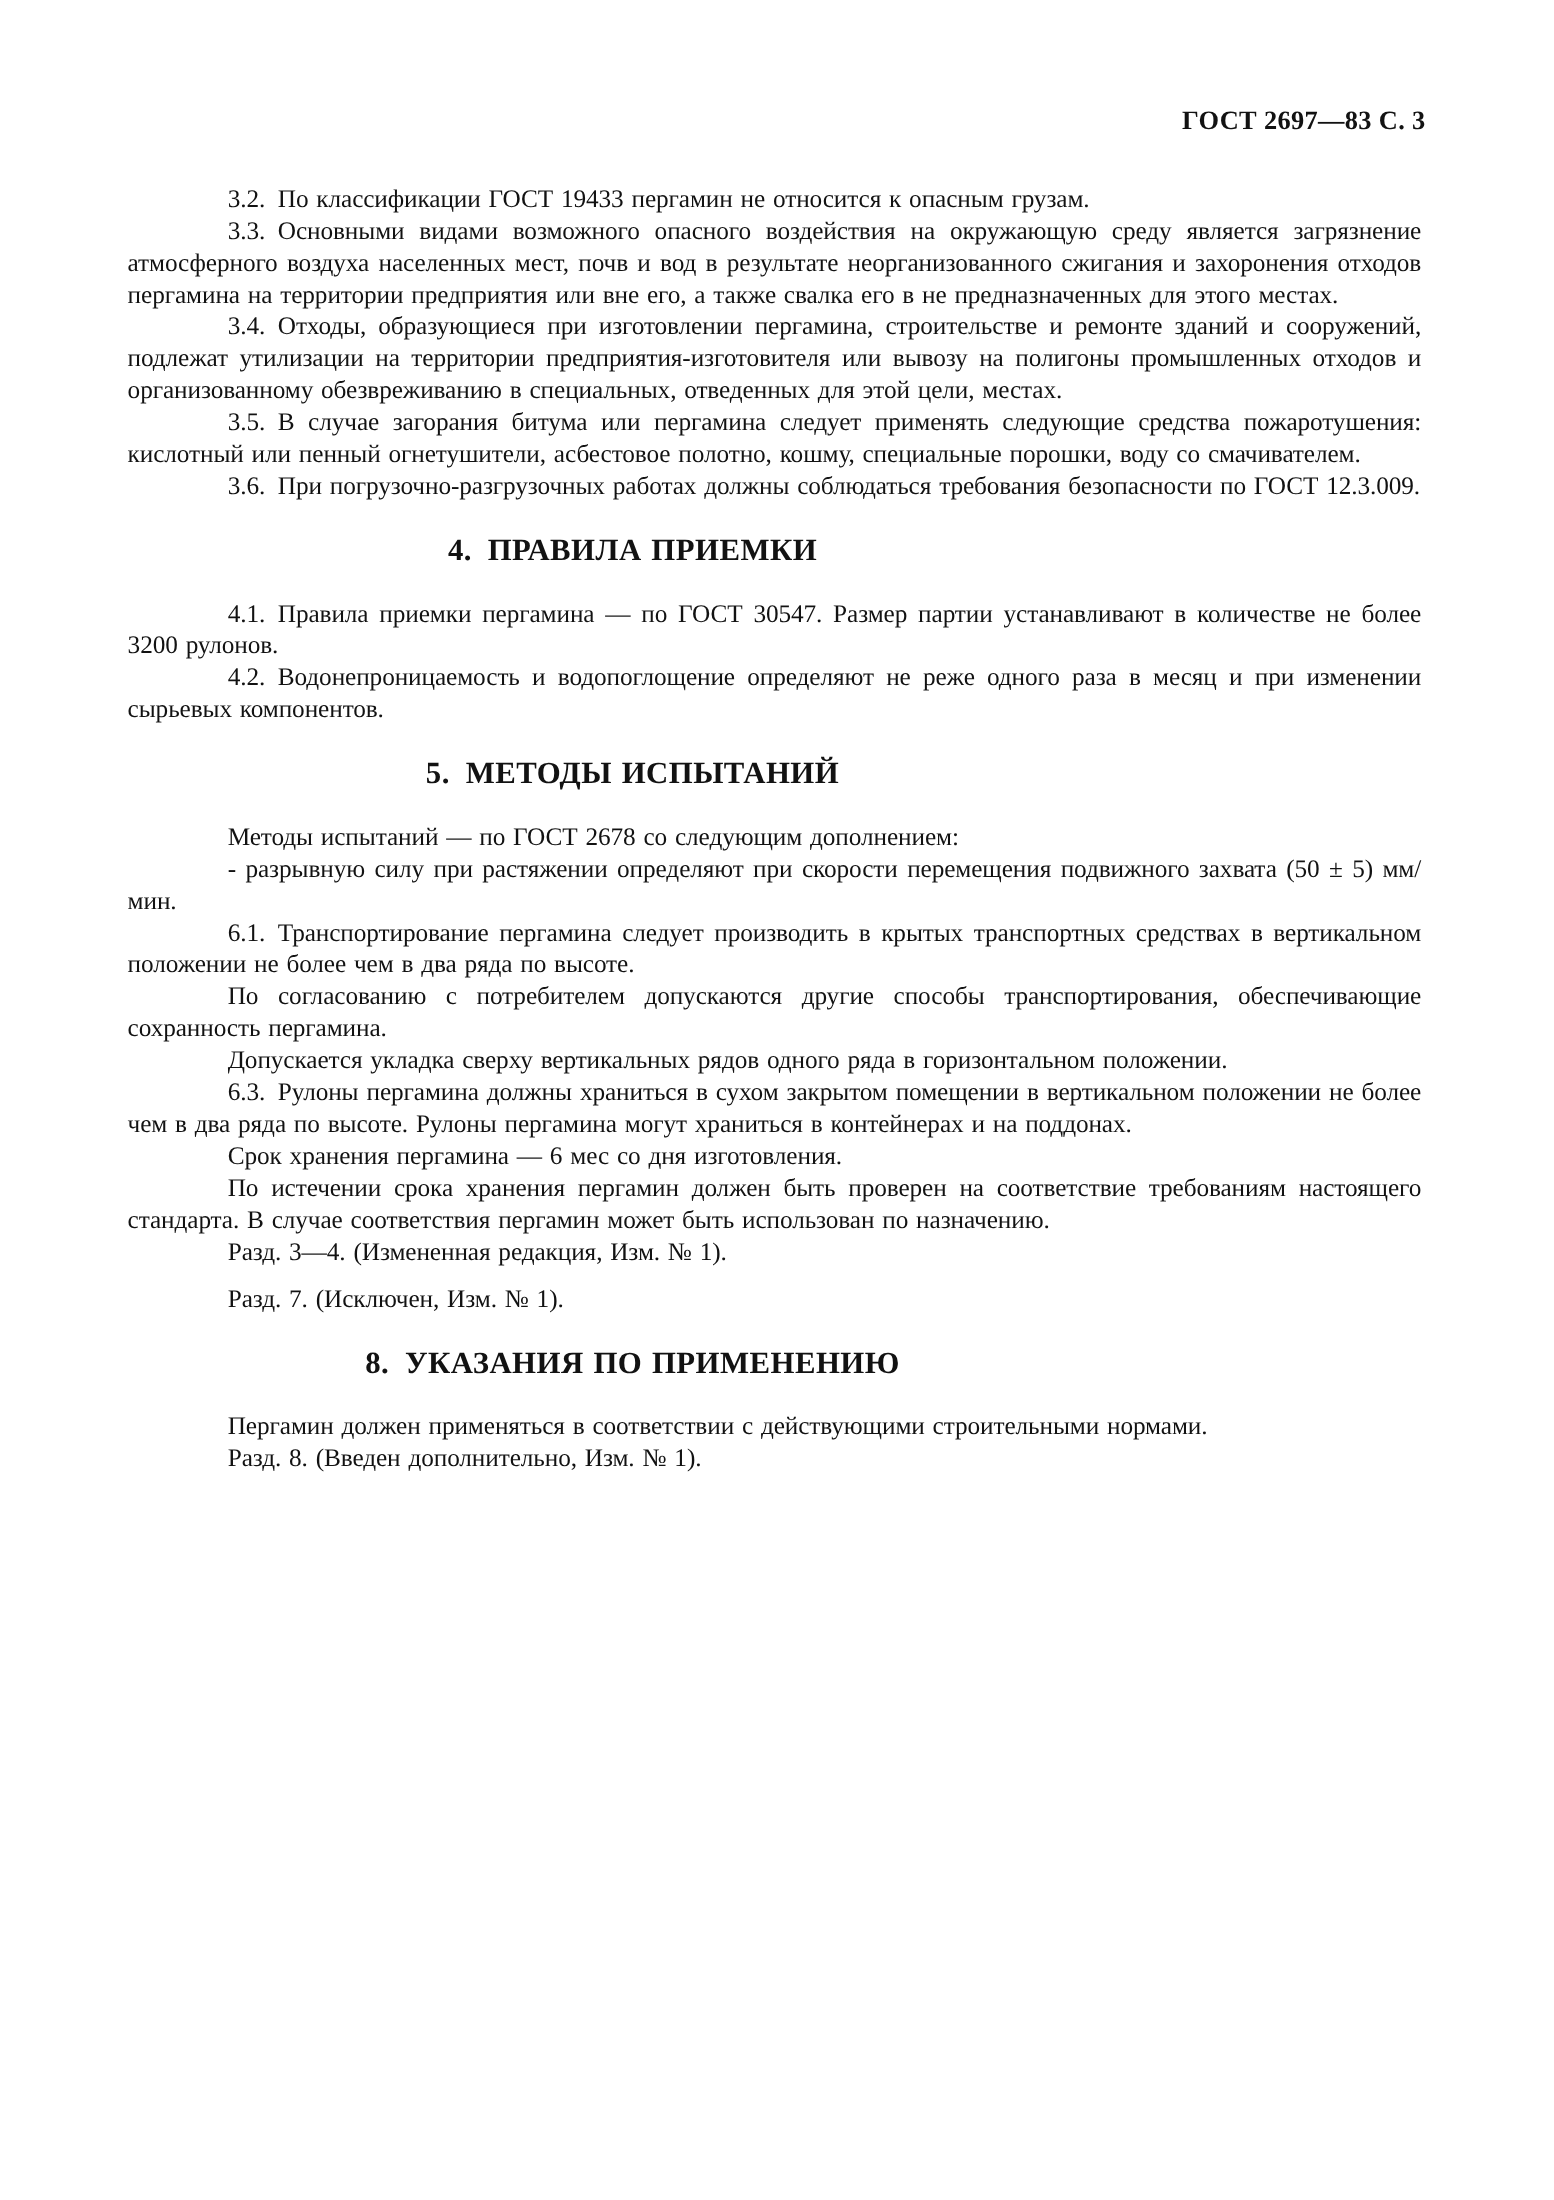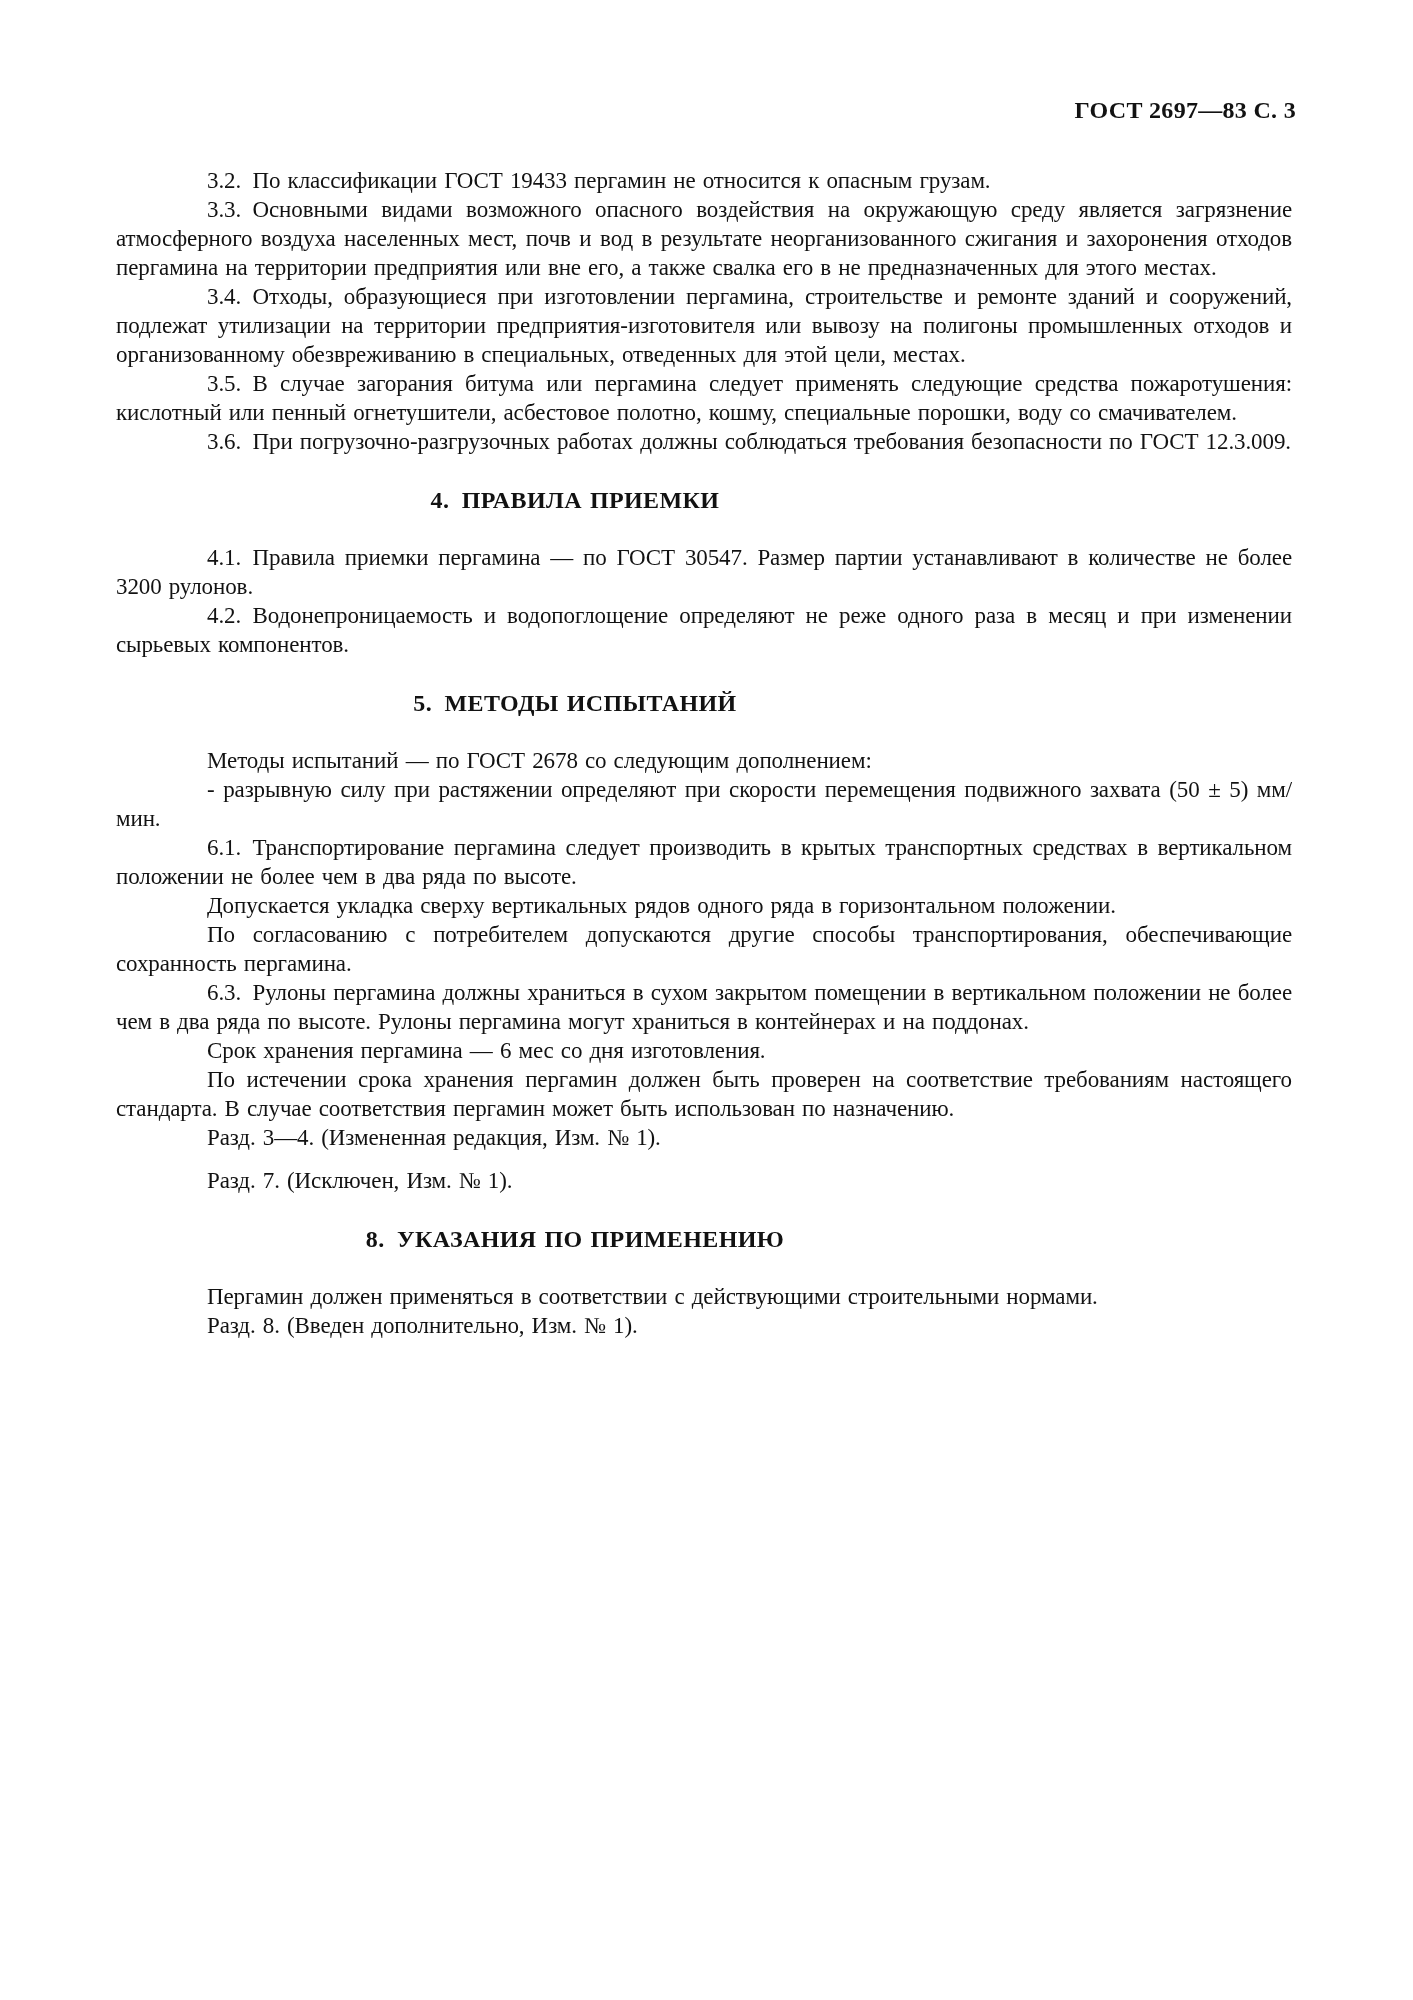--- a/index.html
+++ b/index.html
@@ -39,21 +39,21 @@
     letter-spacing: -0.1px;
     word-spacing: 1.5px;
   }
   .doc-body p {
     margin: 0;
     padding: 0;
     text-indent: 91px;
   }
   .doc-body p.gap-before { margin-top: 14px; }
   .doc-body h2 {
-    font-size: 24px;
+    font-size: 28px;
     font-weight: bold;
     line-height: 29px;
     text-align: center;
     
     margin: 30px 258px 28px 0;
     padding: 0;
     letter-spacing: 0.4px;
     white-space: nowrap;
   }
   .doc-body b { font-weight: normal; }
@@ -78,22 +78,22 @@
     <p>4.1. Правила приемки пергамина — по ГОСТ 30547. Размер партии устанавливают в количестве не более 3200 рулонов.</p>
     <p>4.2. Водонепроницаемость и водопоглощение определяют не реже одного раза в месяц и при изменении сырьевых компонентов.</p>
 
     <h2>5. МЕТОДЫ ИСПЫТАНИЙ</h2>
 
     <p>Методы испытаний — по ГОСТ 2678 со следующим дополнением:</p>
     <p>- разрывную силу при растяжении определяют при скорости перемещения подвижного захвата (50 ± 5) мм/мин.</p>
 
 
     <p>6.1. Транспортирование пергамина следует производить в крытых транспортных средствах в вертикальном положении не более чем в два ряда по высоте.</p>
+    <p>По согласованию с потребителем допускаются другие способы транспортирования, обеспечивающие сохранность пергамина.</p>
     <p>Допускается укладка сверху вертикальных рядов одного ряда в горизонтальном положении.</p>
-    <p>По согласованию с потребителем допускаются другие способы транспортирования, обеспечивающие сохранность пергамина.</p>
     <p>6.3. Рулоны пергамина должны храниться в сухом закрытом помещении в вертикальном положении не более чем в два ряда по высоте. Рулоны пергамина могут храниться в контейнерах и на поддонах.</p>
     <p>Срок хранения пергамина — 6 мес со дня изготовления.</p>
     <p>По истечении срока хранения пергамин должен быть проверен на соответствие требованиям настоящего стандарта. В случае соответствия пергамин может быть использован по назначению.</p>
 
     <p><span>Разд. 3—4. </span><b>(Измененная редакция, Изм. № 1).</b></p>
 
     <p class="gap-before"><span>Разд. 7. </span><b>(Исключен, Изм. № 1).</b></p>
 
     <h2>8. УКАЗАНИЯ ПО ПРИМЕНЕНИЮ</h2>
 

